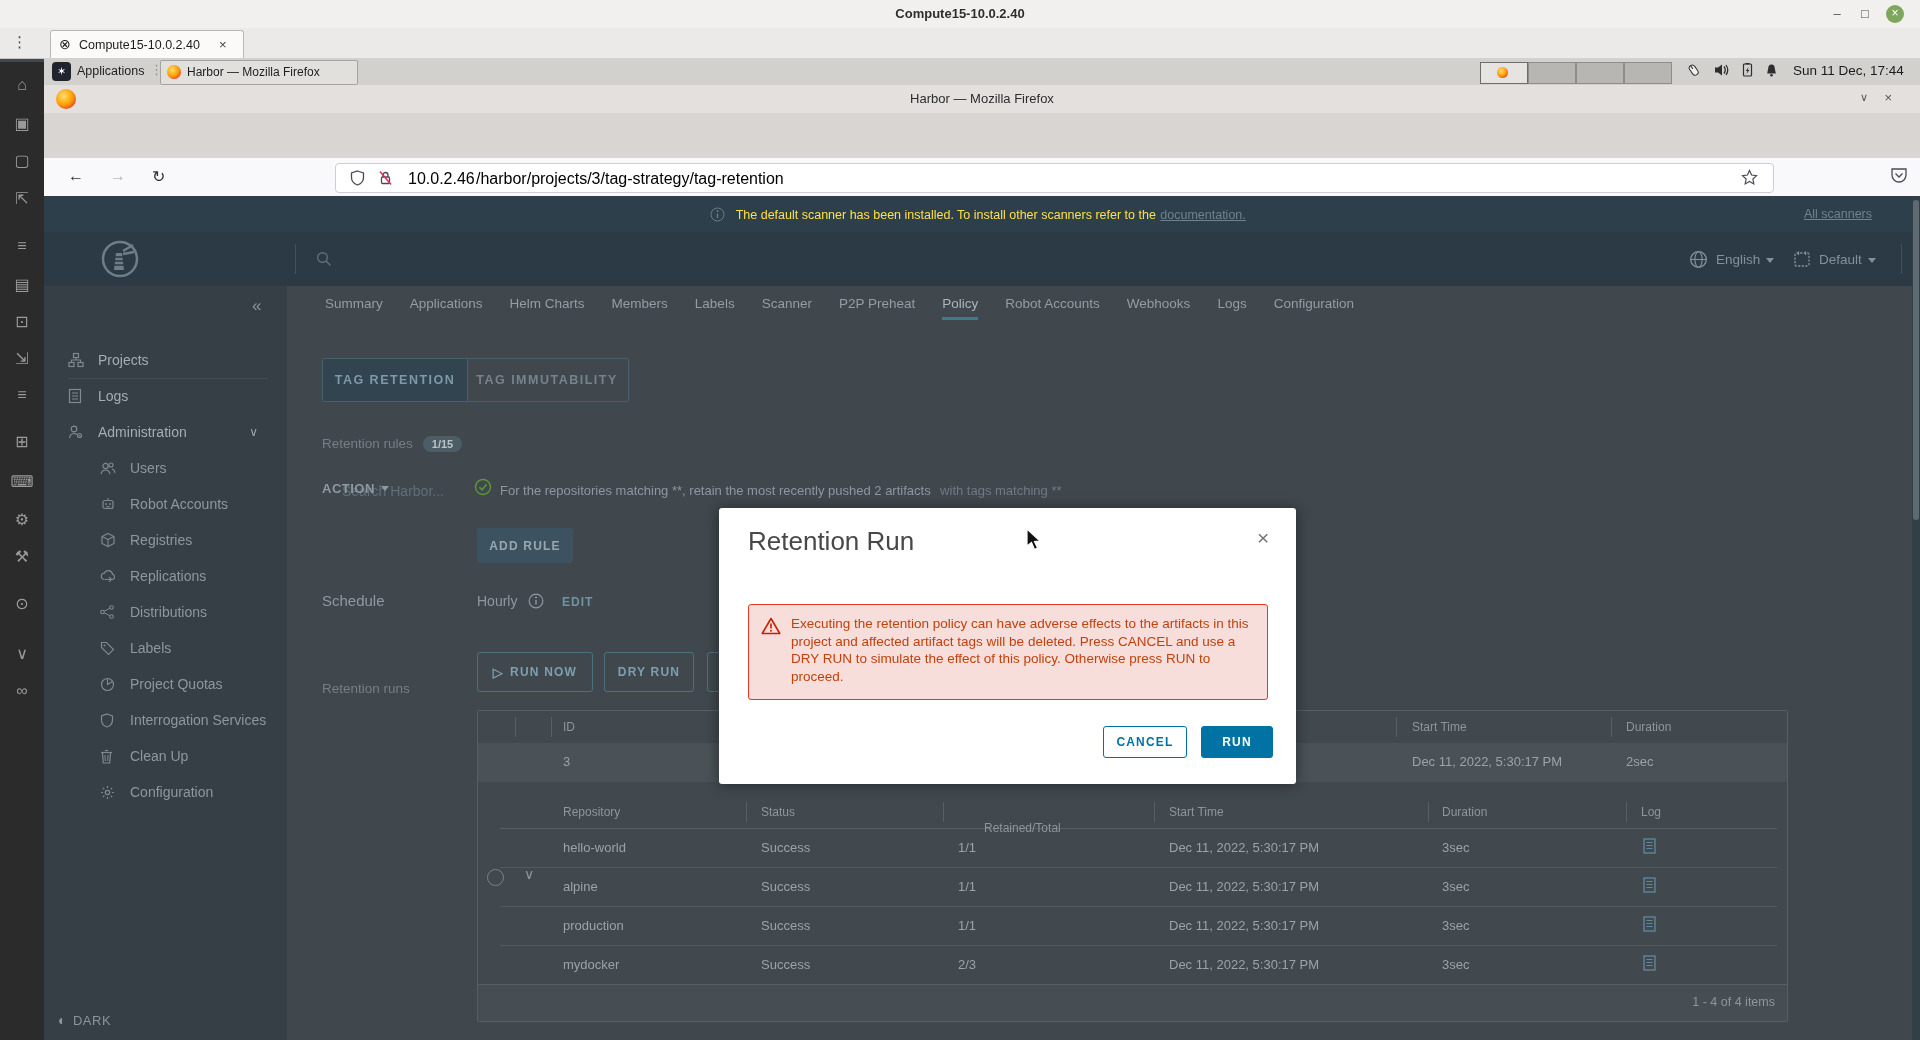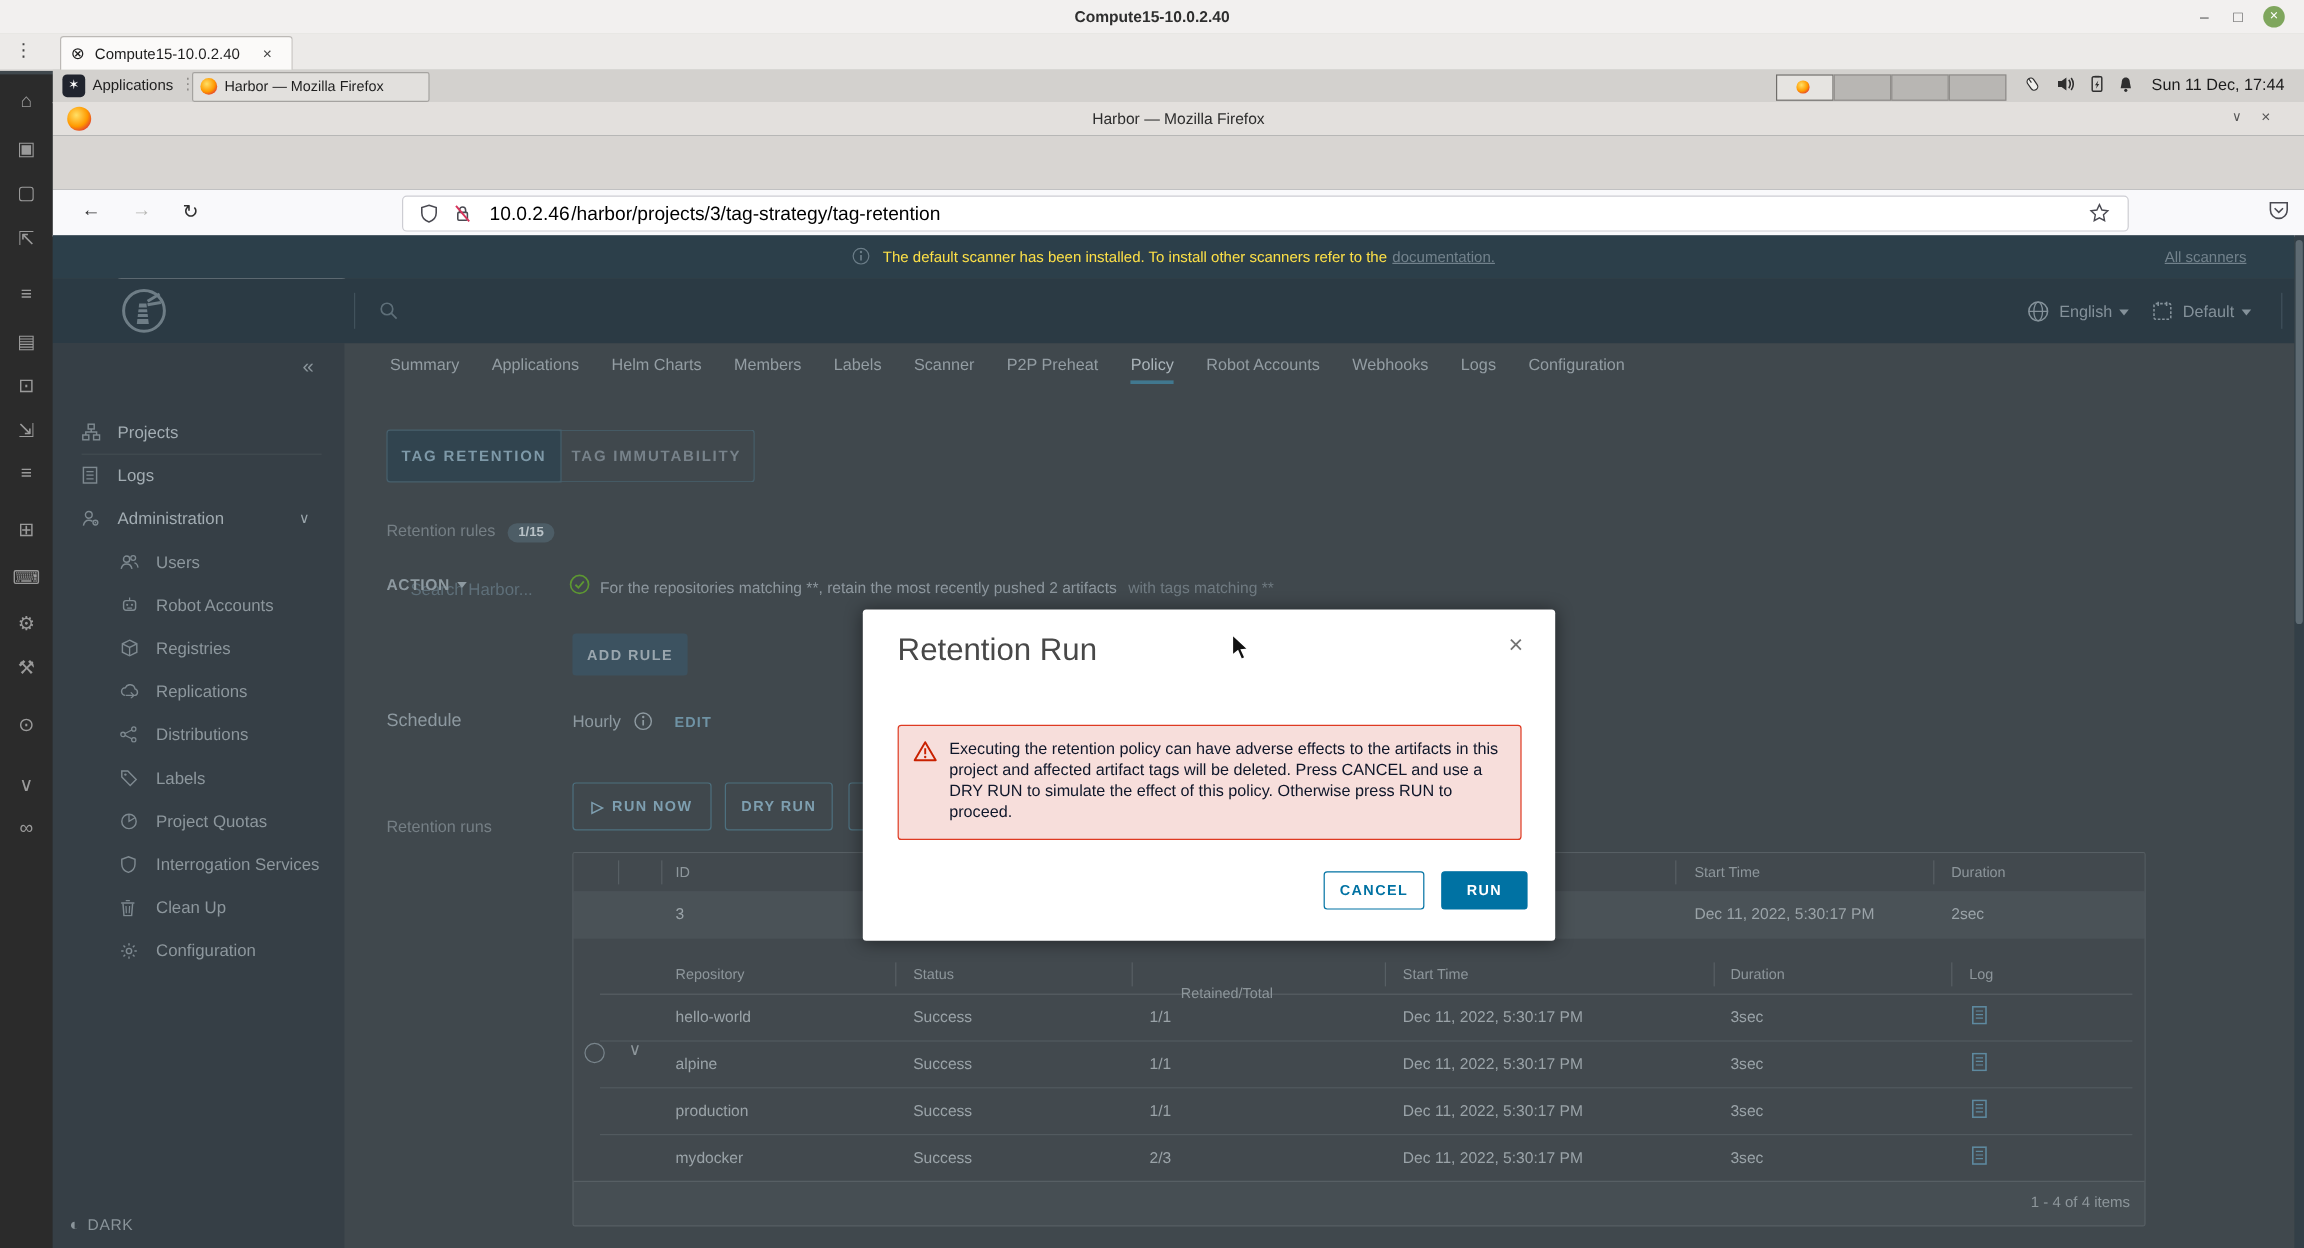--- a/index.html
+++ b/index.html
@@ -74,21 +74,21 @@
   .btn-line{position:absolute;background:transparent;color:#7e9fb0;border:1px solid #4d707f;border-radius:3px;font-size:12px;font-weight:bold;letter-spacing:1.2px;font-family:"Liberation Sans",sans-serif;display:flex;align-items:center;justify-content:center;gap:6px;}
   .tbl-line{background:#575f64;position:absolute;}
   .th{font-size:12px;color:#8d969b;position:absolute;}
   .td{font-size:13px;color:#9aa3a8;position:absolute;white-space:nowrap;}
   .radio{left:487px;top:869px;width:15px;height:15px;border:1px solid #79858c;border-radius:50%;}
   
   .modal{left:719px;top:508px;width:577px;height:276px;background:#fff;border-radius:3px;box-shadow:0 1px 14px rgba(0,0,0,.45);}
   .modal-title{left:29px;top:18px;font-size:26px;font-weight:400;color:#484848;position:absolute;}
   .modal-close{left:538px;top:18px;font-size:21px;color:#747474;position:absolute;}
   .warnbox{left:29px;top:96px;width:520px;height:96px;background:#f7dedb;border:1px solid #de3a22;border-radius:3px;position:absolute;display:flex;padding:10px 12px;box-sizing:border-box;gap:10px;}
-  .warn-text{font-size:13.5px;color:#0f172a;line-height:17.5px;width:475px;}
+  .warn-text{font-size:13.5px;color:#c2410c;line-height:17.5px;width:475px;}
   .mbtn{position:absolute;top:218px;height:32px;border-radius:3px;font-size:12px;font-weight:bold;letter-spacing:1.2px;font-family:"Liberation Sans",sans-serif;}
   .mbtn-cancel{left:384px;width:84px;background:#fff;border:1px solid #0072a3;color:#0072a3;}
   .mbtn-run{left:482px;width:72px;background:#0072a3;border:1px solid #0072a3;color:#fff;}
   svg{display:block;}
 </style>
 </head>
 <body>
 
 <div id="screen">
 

